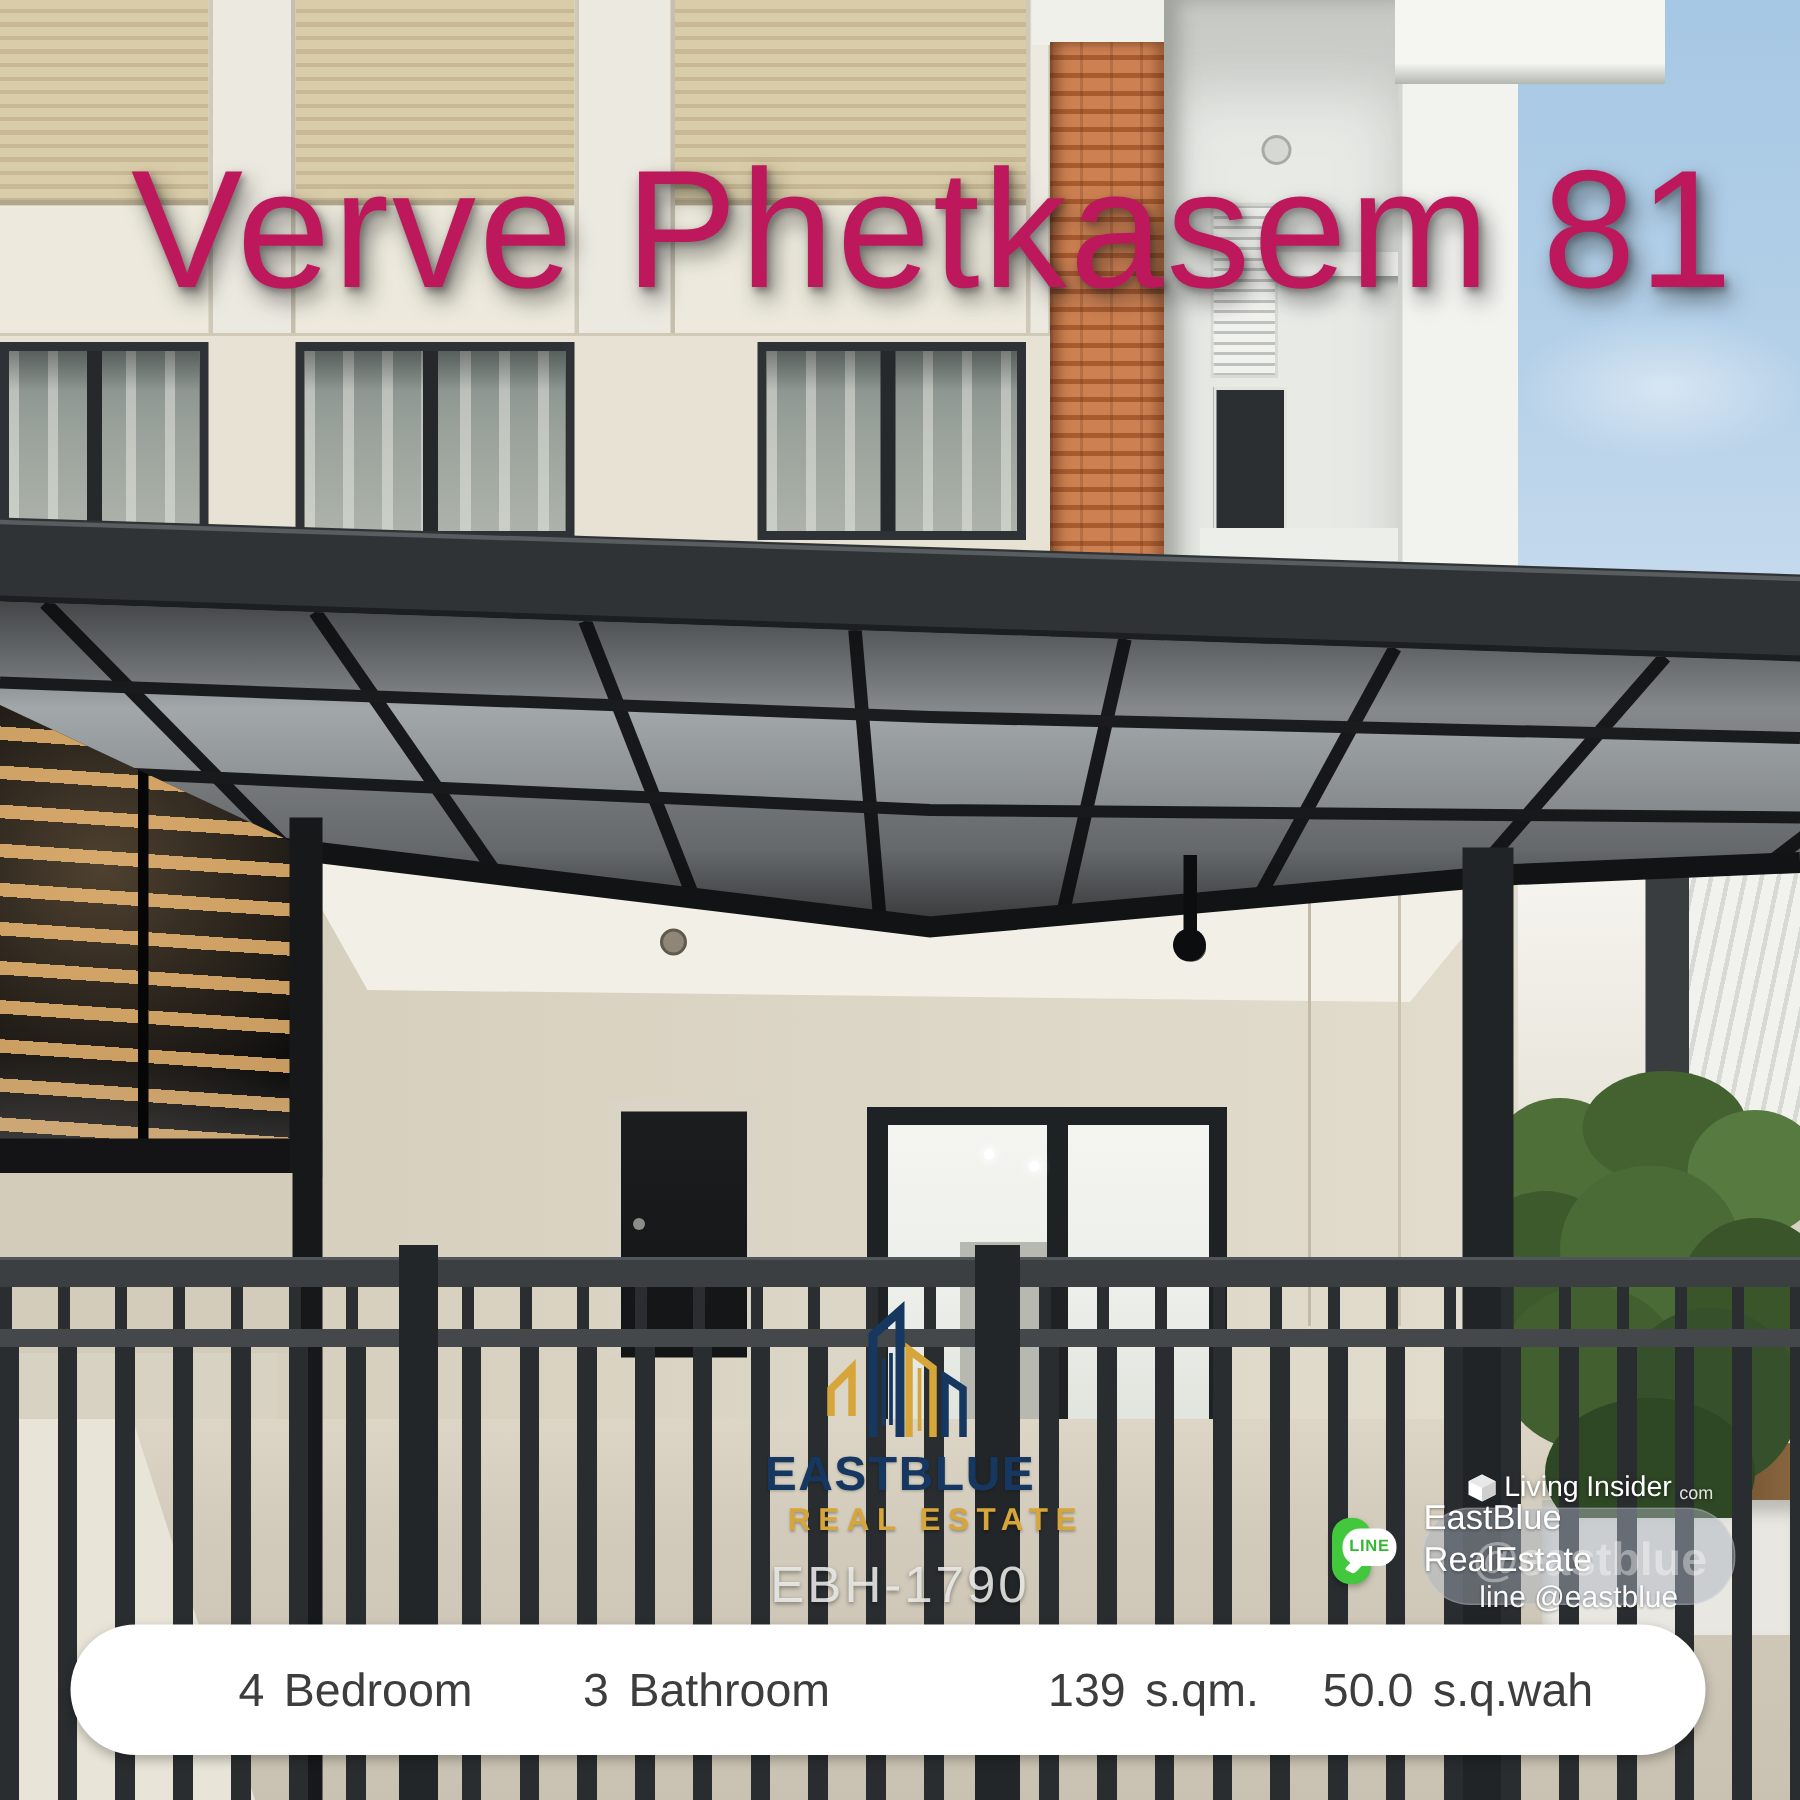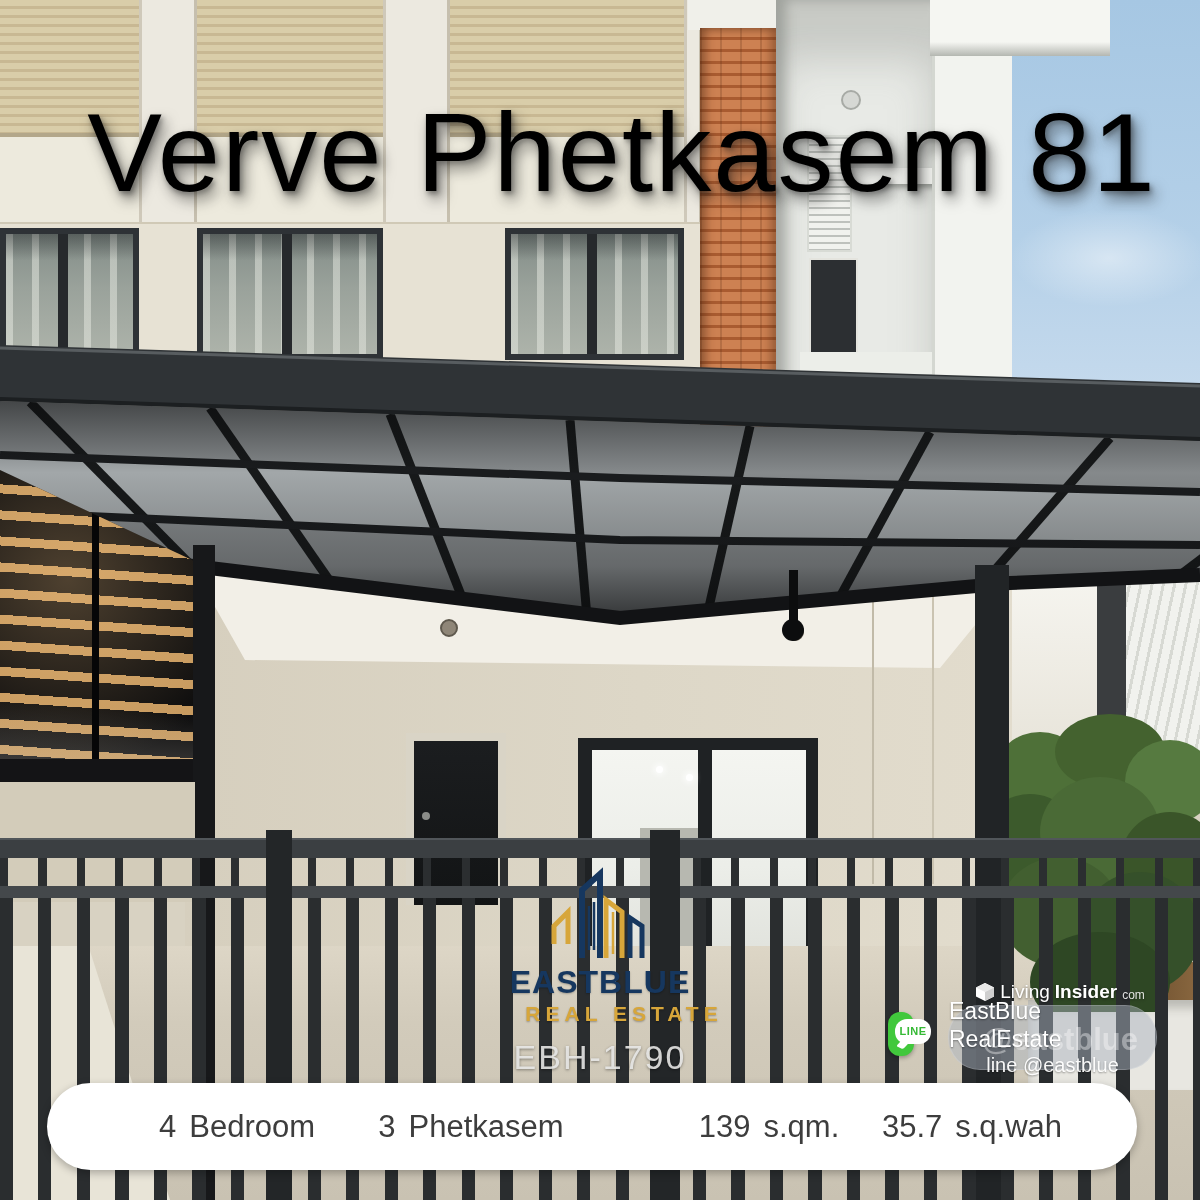--- a/index.html
+++ b/index.html
@@ -90,21 +90,21 @@
   .rail1{left:0;top:838px;width:1200px;height:20px;background:#3b3f42;border-top:2px solid #51565a;box-sizing:border-box;}
   .shortbars{left:0;top:858px;width:1200px;height:28px;
        background:repeating-linear-gradient(90deg,#2b2e30 0 8px,transparent 8px 38.5px);}
   .midrail{left:0;top:886px;width:1200px;height:12px;background:#44484b;}
   .longbars{left:0;top:898px;width:1200px;height:302px;
        background:repeating-linear-gradient(90deg,#2a2d2f 0 13px,transparent 13px 38.5px);}
   .gate-post-a{left:266px;top:830px;width:26px;height:370px;background:#232628;}
   .gate-post-b{left:650px;top:830px;width:30px;height:370px;background:#232628;}
 
   
-  .title{left:0;right:0;top:88px;text-align:center;color:#000000;font-size:112px;font-weight:400;
+  .title{left:0;right:0;top:88px;text-align:center;color:#be185d;font-size:112px;font-weight:400;
        letter-spacing:2px;text-shadow:5px 8px 14px rgba(25,25,25,.55),2px 3px 5px rgba(25,25,25,.4);white-space:nowrap;padding-left:44px;}
   .price{left:0;right:0;top:284px;text-align:center;color:#fdfdfd;font-size:72px;font-weight:400;
        letter-spacing:1px;text-shadow:4px 6px 10px rgba(25,25,25,.5),1px 2px 4px rgba(25,25,25,.4);white-space:nowrap;}
 
   .brand-block{left:0;right:0;top:866px;text-align:center;}
   .brand-block svg{display:block;margin:0 auto;}
   .brand-name{font-size:32px;font-weight:800;letter-spacing:1px;color:#16375F;line-height:1.0;margin-top:2px;
        text-shadow:0 1px 2px rgba(0,0,0,.25);}
   .brand-tagline{font-size:21px;font-weight:800;letter-spacing:5px;color:#D7A63A;line-height:1.1;margin-top:4px;
        text-shadow:0 1px 2px rgba(0,0,0,.3);margin-left:48px;}
@@ -113,21 +113,21 @@
 
   .line-badge{left:888px;top:1012px;width:26px;height:44px;border-radius:12px;background:#41C83C;
        box-shadow:0 2px 4px rgba(0,0,0,.3);}
   .line-bubble{position:absolute;left:7px;top:7px;width:36px;height:25px;border-radius:12px;background:#fff;
        text-align:center;line-height:25px;font-size:11px;font-weight:700;color:#35b935;letter-spacing:.5px;}
   .line-bubble::after{content:"";position:absolute;left:4px;bottom:-4px;width:9px;height:9px;background:#fff;
        transform:skewX(-30deg) rotate(20deg);border-radius:2px;}
 
   .living-insider{left:960px;top:980px;width:200px;height:24px;display:flex;align-items:center;justify-content:center;
        color:#fff;font-size:19px;text-shadow:0 1px 3px rgba(0,0,0,.55);gap:5px;}
-  .li-w1{font-weight:300;} .li-w2{font-weight:700;}
+  .li-w1{font-weight:300;} .li-w2{font-weight:400;}
   .li-suffix{font-size:12px;opacity:.85;align-self:flex-end;margin-bottom:2px;}
 
   .contact-pill{left:948px;top:1005px;width:207px;height:63px;border-radius:32px;
        background:rgba(172,180,192,.48);border:1px solid rgba(255,255,255,.18);
        display:flex;flex-direction:column;align-items:center;justify-content:center;
        color:#fff;text-shadow:0 1px 2px rgba(0,0,0,.4);}
   .contact-l1{font-size:23px;line-height:1.2;}
   .contact-l2{font-size:20px;line-height:1.2;opacity:.95;}
   .watermark{left:982px;top:1022px;font-size:31px;color:rgba(255,255,255,.38);letter-spacing:0;white-space:nowrap;font-weight:bold;}
 
@@ -295,18 +295,18 @@
   </div>
 
   <div class="abs contact-pill">
     <div class="contact-l1">EastBlue RealEstate</div>
     <div class="contact-l2">line @eastblue</div>
   </div>
   <div class="abs watermark">@eastblue</div>
 
   <div class="abs stats-pill">
     <div class="stat st0"><span class="v">4</span><span>Bedroom</span></div>
-    <div class="stat st1"><span class="v">3</span><span>Phetkasem</span></div>
+    <div class="stat st1"><span class="v">3</span><span>Bathroom</span></div>
     <div class="stat st2"><span class="v">139</span><span>s.qm.</span></div>
-    <div class="stat st3"><span class="v">35.7</span><span>s.q.wah</span></div>
+    <div class="stat st3"><span class="v">50.0</span><span>s.q.wah</span></div>
   </div>
 
 </div>
 
 </body></html>

